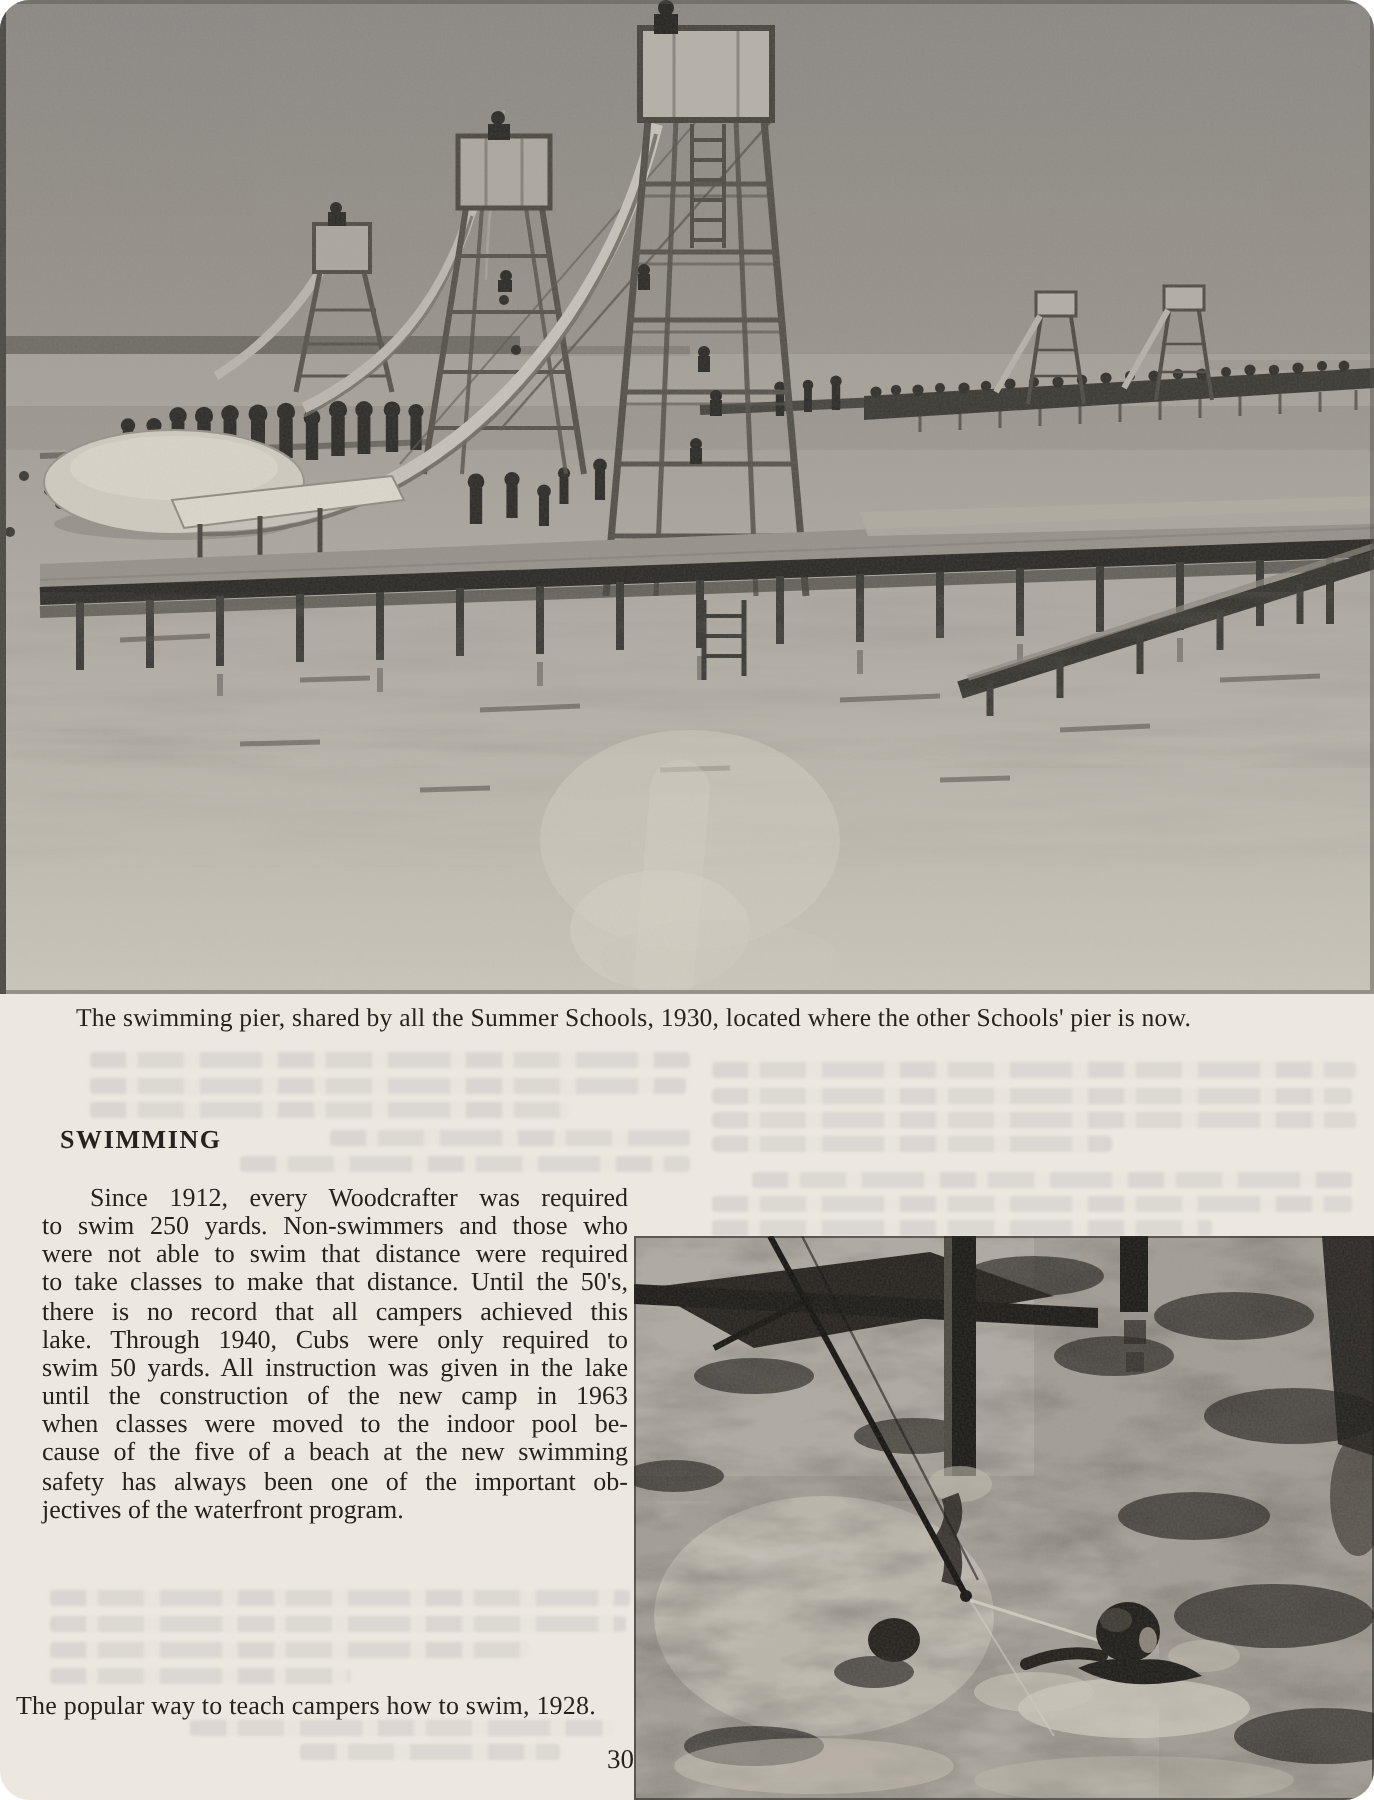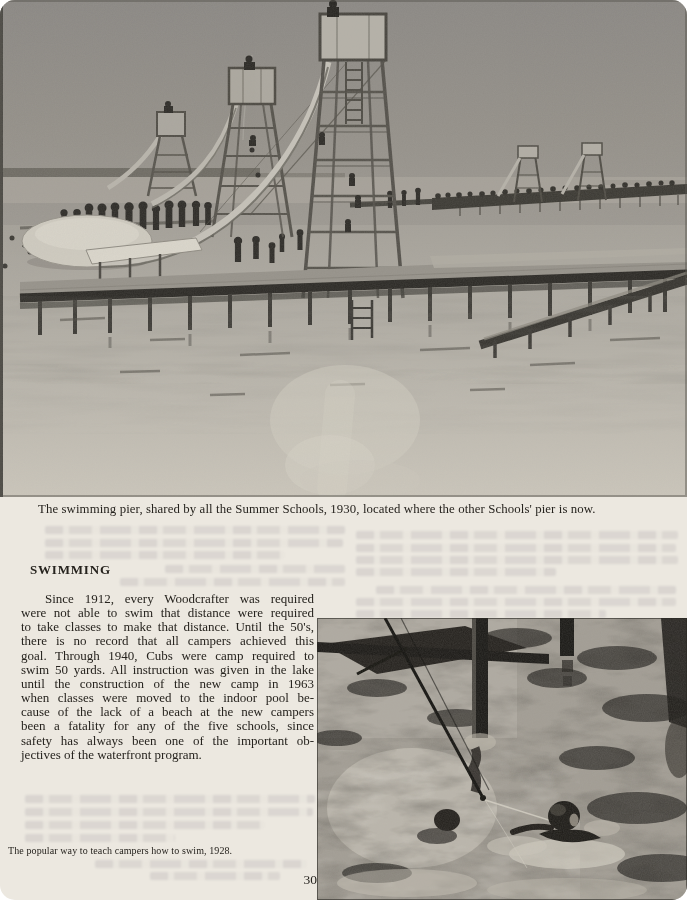--- a/index.html
+++ b/index.html
@@ -21,21 +21,21 @@
   }
   .body-col{
     position:absolute; left:21px; top:592px; width:293px;
     font-size:13px; line-height:14.15px;font-family:Liberation Serif, serif;
   }
   .body-line{text-align:justify; text-align-last:justify;}
   .body-line:first-child{text-indent:24px;}
   .body-line:last-child{text-align-last:left;}
   .caption-bottom{
     position:absolute; left:8px; top:845px; margin:0;
-    font-size:10px; white-space:nowrap; letter-spacing:0.1px;
+    font-size:13px; white-space:nowrap; letter-spacing:0.1px;
   }
   .page-num{
     position:absolute; left:282px; top:872px; width:35px;
     text-align:right; font-size:13.5px;
   }
   .ghost-line{
     position:absolute; height:8px; opacity:.5; filter:blur(.8px); border-radius:2px;
     background:repeating-linear-gradient(90deg,
       rgba(112,106,118,.30) 0 18px, rgba(112,106,118,.05) 18px 24px,
       rgba(112,106,118,.26) 24px 47px, rgba(112,106,118,.04) 47px 55px,
@@ -379,29 +379,29 @@
   <div class="ghost-line" style="left:25px;top:808px;width:288px"></div>
   <div class="ghost-line" style="left:25px;top:821px;width:240px"></div>
   <div class="ghost-line" style="left:25px;top:834px;width:150px"></div>
   <div class="ghost-line" style="left:95px;top:860px;width:212px"></div>
   <div class="ghost-line" style="left:150px;top:872px;width:130px"></div>
 
   <h2 class="heading">SWIMMING</h2>
 
   <div class="body-col">
       <div class="body-line">Since 1912, every Woodcrafter was required</div>
+      <div class="body-line">to swim 250 yards. Non-swimmers and those who</div>
       <div class="body-line">were not able to swim that distance were required</div>
       <div class="body-line">to take classes to make that distance. Until the 50's,</div>
       <div class="body-line">there is no record that all campers achieved this</div>
-      <div class="body-line">goal. Through 1940, Cubs were camp required to</div>
+      <div class="body-line">lake. Through 1940, Cubs were only required to</div>
       <div class="body-line">swim 50 yards. All instruction was given in the lake</div>
       <div class="body-line">until the construction of the new camp in 1963</div>
       <div class="body-line">when classes were moved to the indoor pool be-</div>
-      <div class="body-line">cause of the lack of a beach at the new campers</div>
-      <div class="body-line">been a fatality for any of the five schools, since</div>
+      <div class="body-line">cause of the five of a beach at the new swimming</div>
       <div class="body-line">safety has always been one of the important ob-</div>
       <div class="body-line">jectives of the waterfront program.</div>
     </div>
 
   <figure class="photo-bottom">
     <svg width="370" height="282" viewBox="0 0 370 282" xmlns="http://www.w3.org/2000/svg">
       <defs>
         <filter id="chop" x="-5%" y="-5%" width="110%" height="110%">
           <feTurbulence type="fractalNoise" baseFrequency="0.02 0.055" numOctaves="4" seed="11"></feTurbulence>
           <feColorMatrix type="matrix" values="0 0 0 0 0.118  0 0 0 0 0.11  0 0 0 0 0.094  0 0 0 1.1 -0.45"></feColorMatrix>

